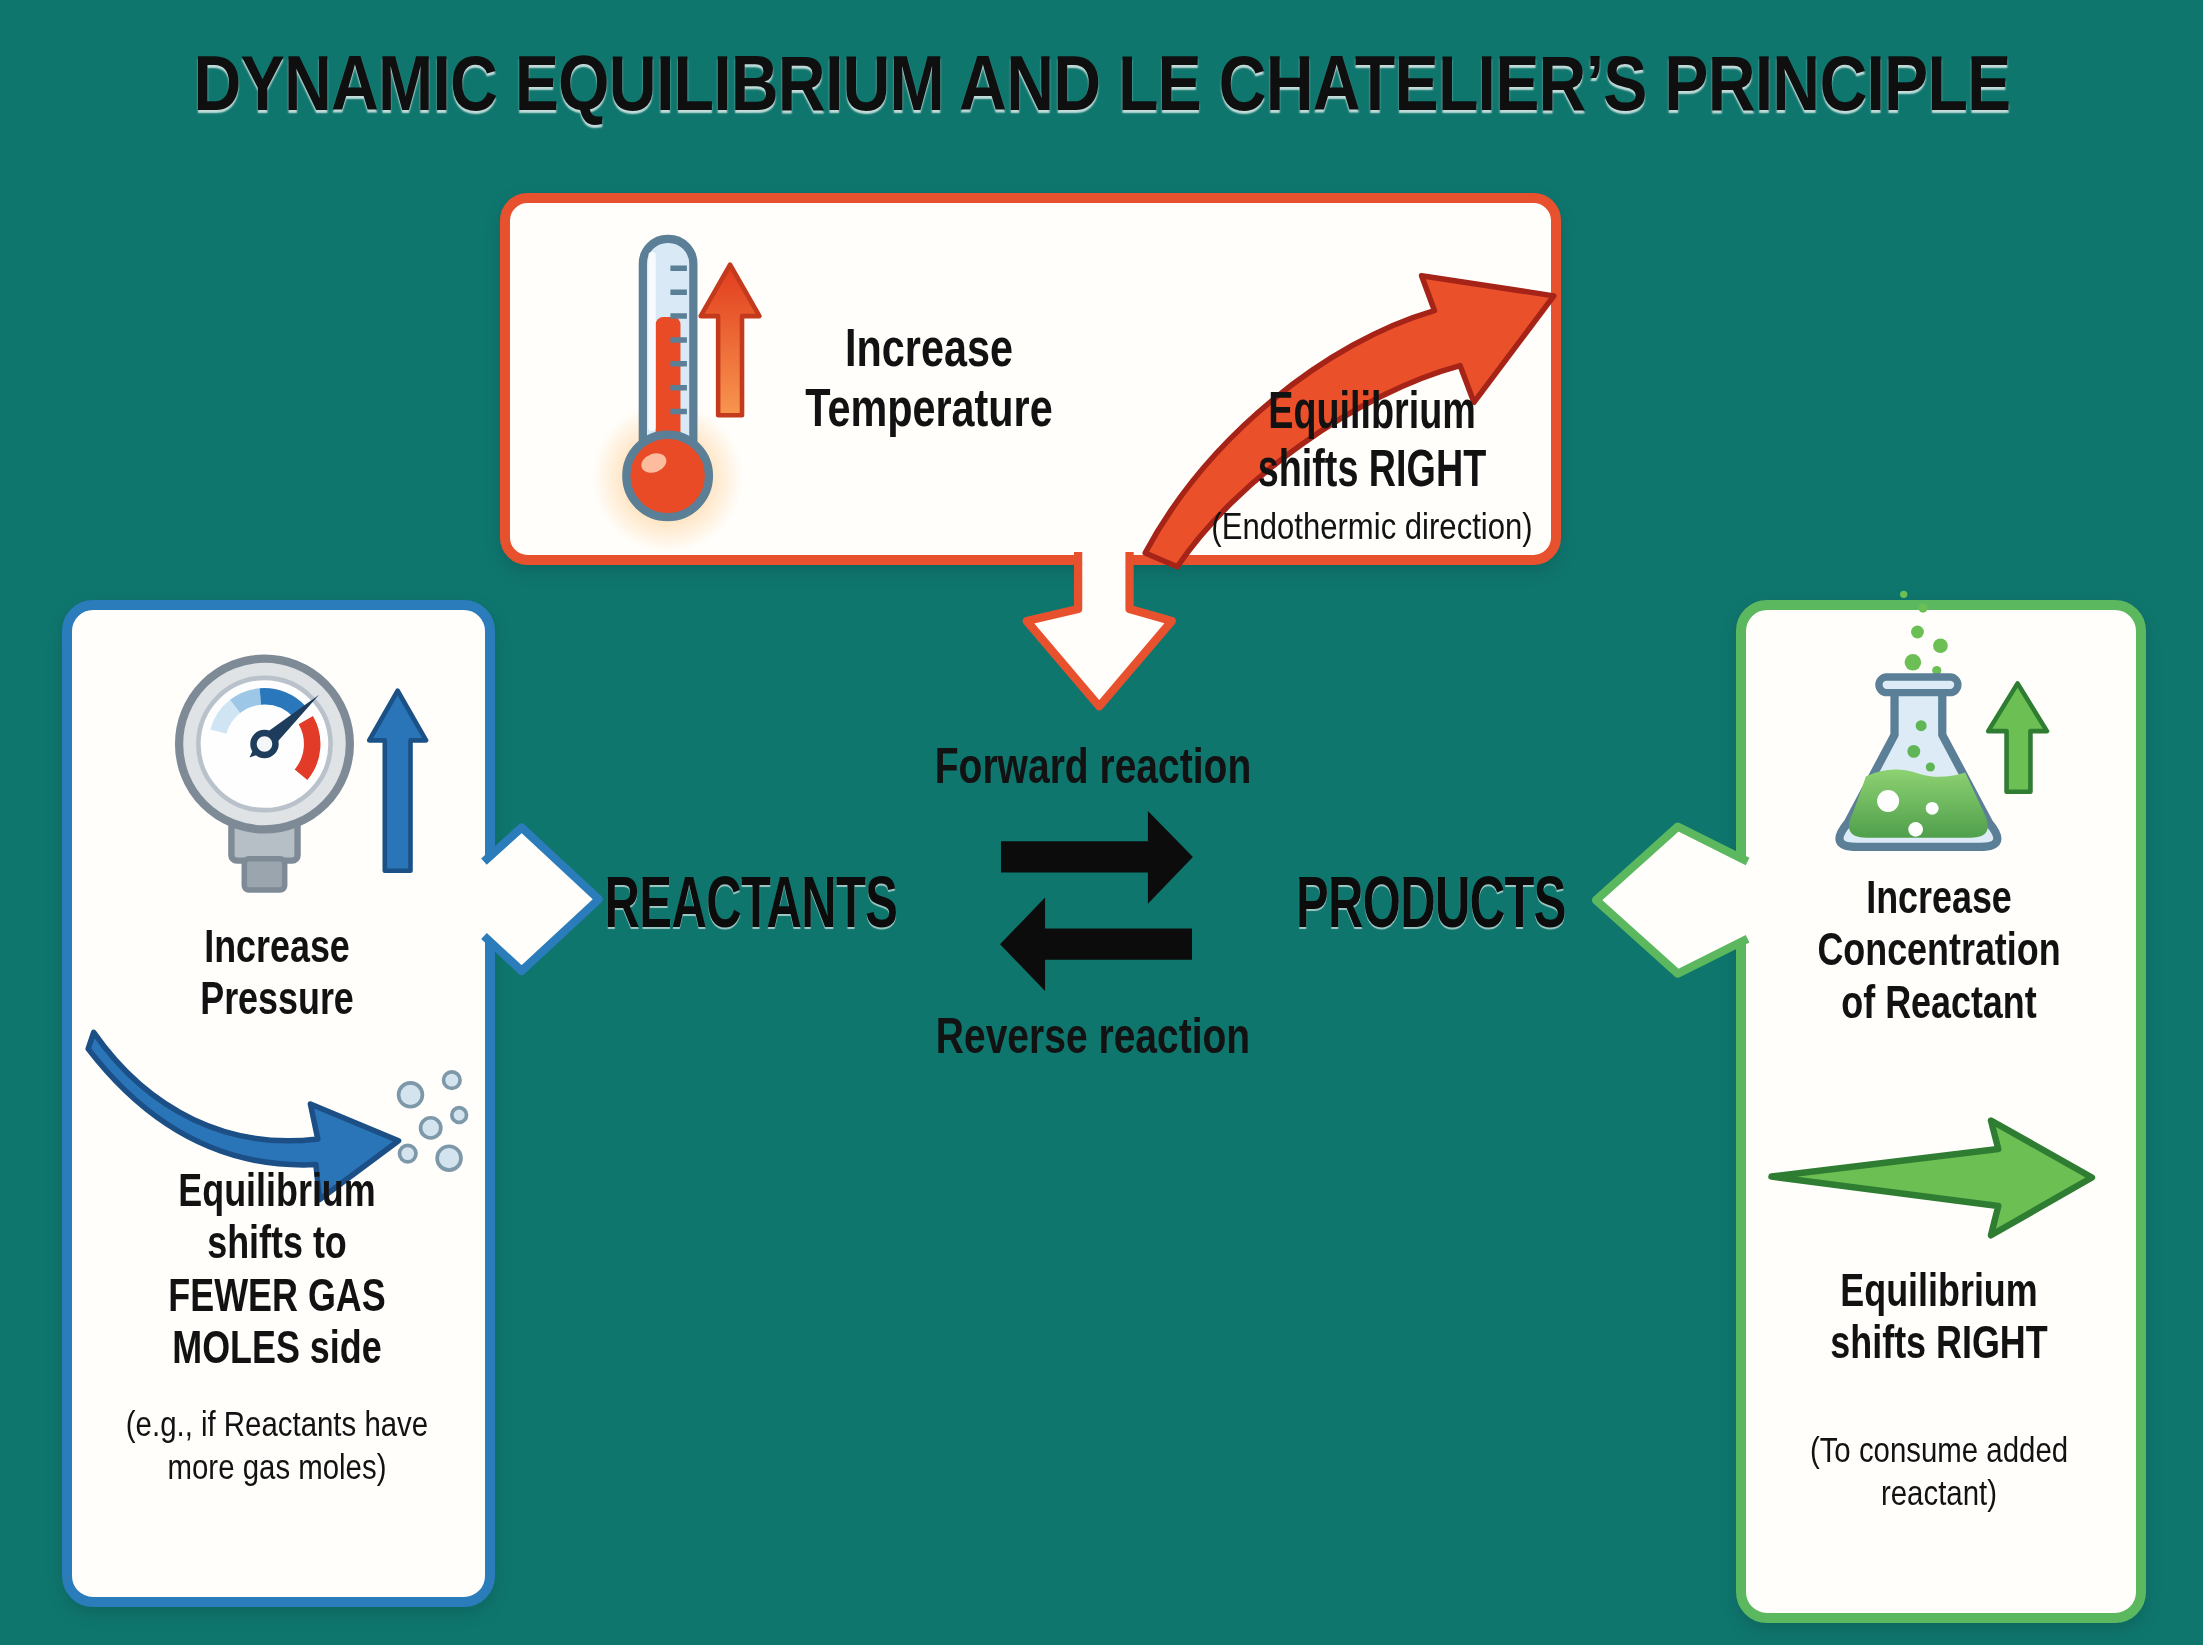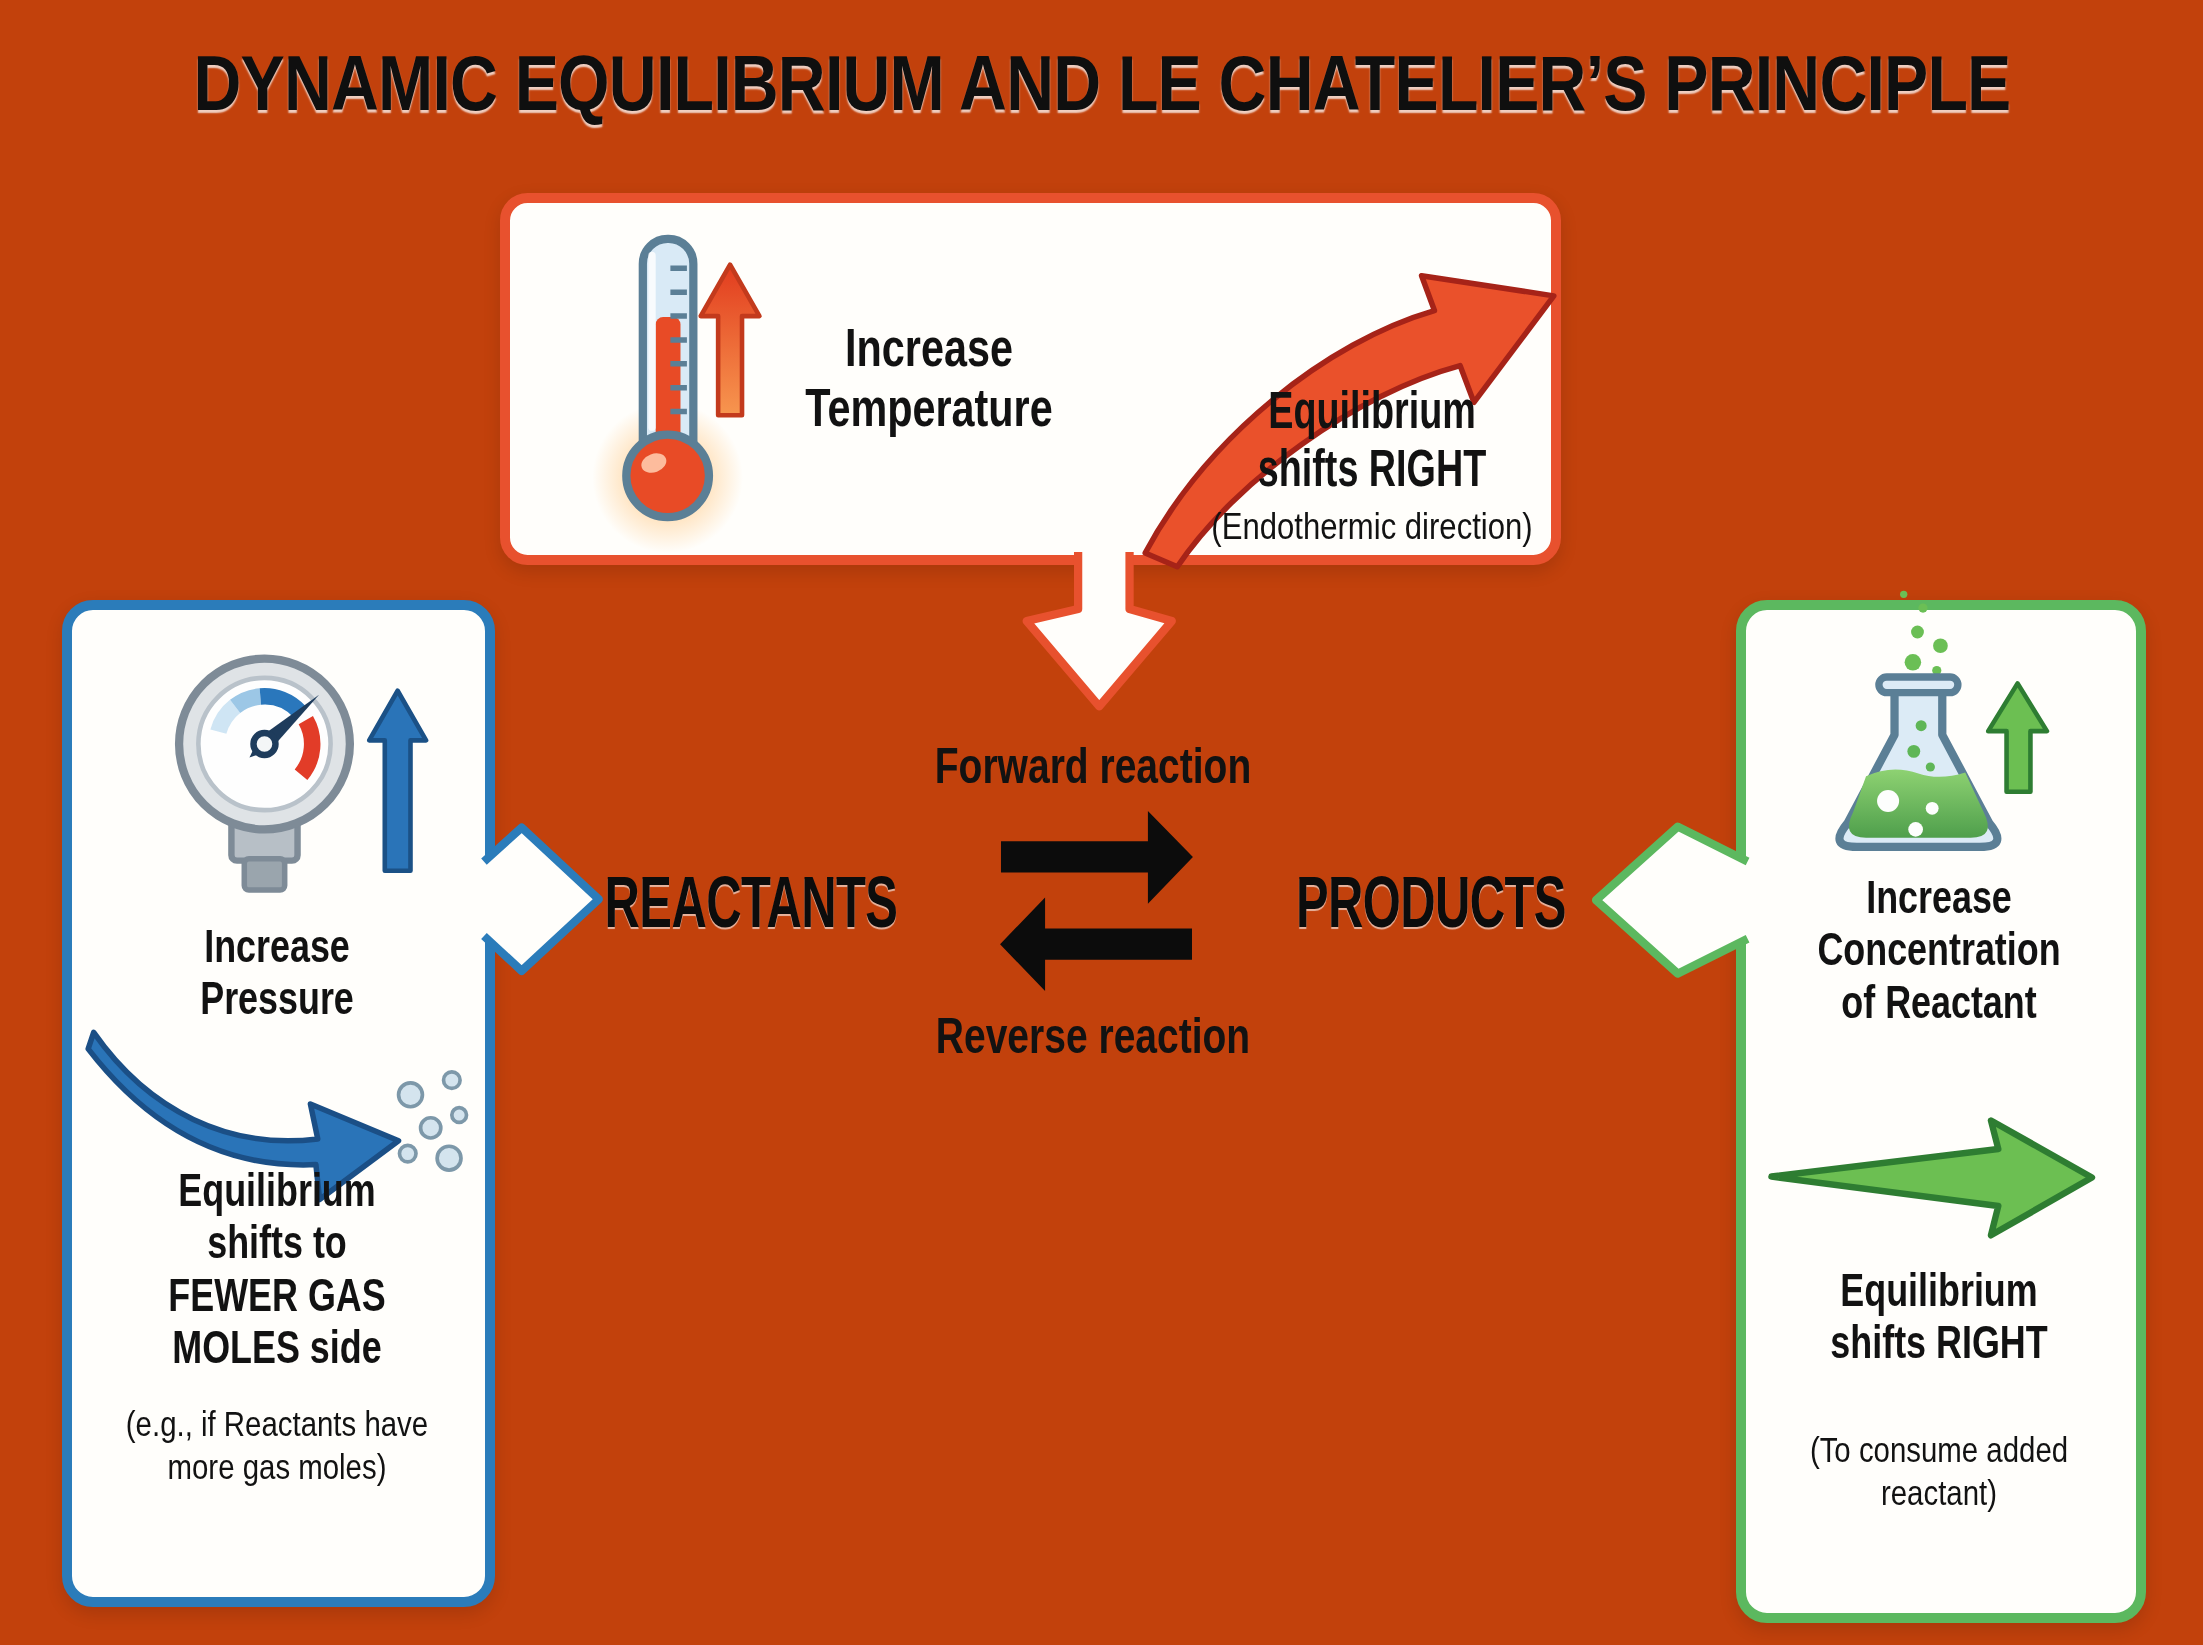--- a/index.html
+++ b/index.html
@@ -1,18 +1,18 @@
 <!DOCTYPE html>
 <html style="font-size:14.7px"><head>
 <meta charset="utf-8">
 <style>
   html,body { margin:0; padding:0; }
   .canvas {
     position:relative; width:2204px; height:1646px;
-    background:#c2410c; overflow:hidden;
+    background:#0f766e; overflow:hidden;
     font-family:"Liberation Sans","DejaVu Sans",sans-serif;
   }
   .panel {
     position:absolute; box-sizing:border-box; background:#fffefb;
     box-shadow:0 6.4px 16.5px rgba(0,0,0,.13);
   }
   .red-panel   { left:500px;  top:193px; width:1061px; height:372px;  border:10px solid #e8512e; border-radius:27.5px; }
   .blue-panel  { left:62px;   top:600px; width:433px;  height:1007px; border:10px solid #2b7cba; border-radius:31px; }
   .green-panel { left:1736px; top:600px; width:410px;  height:1023px; border:10px solid #5cb85f; border-radius:31px; }
   svg.layer { position:absolute; left:0; top:0; }

